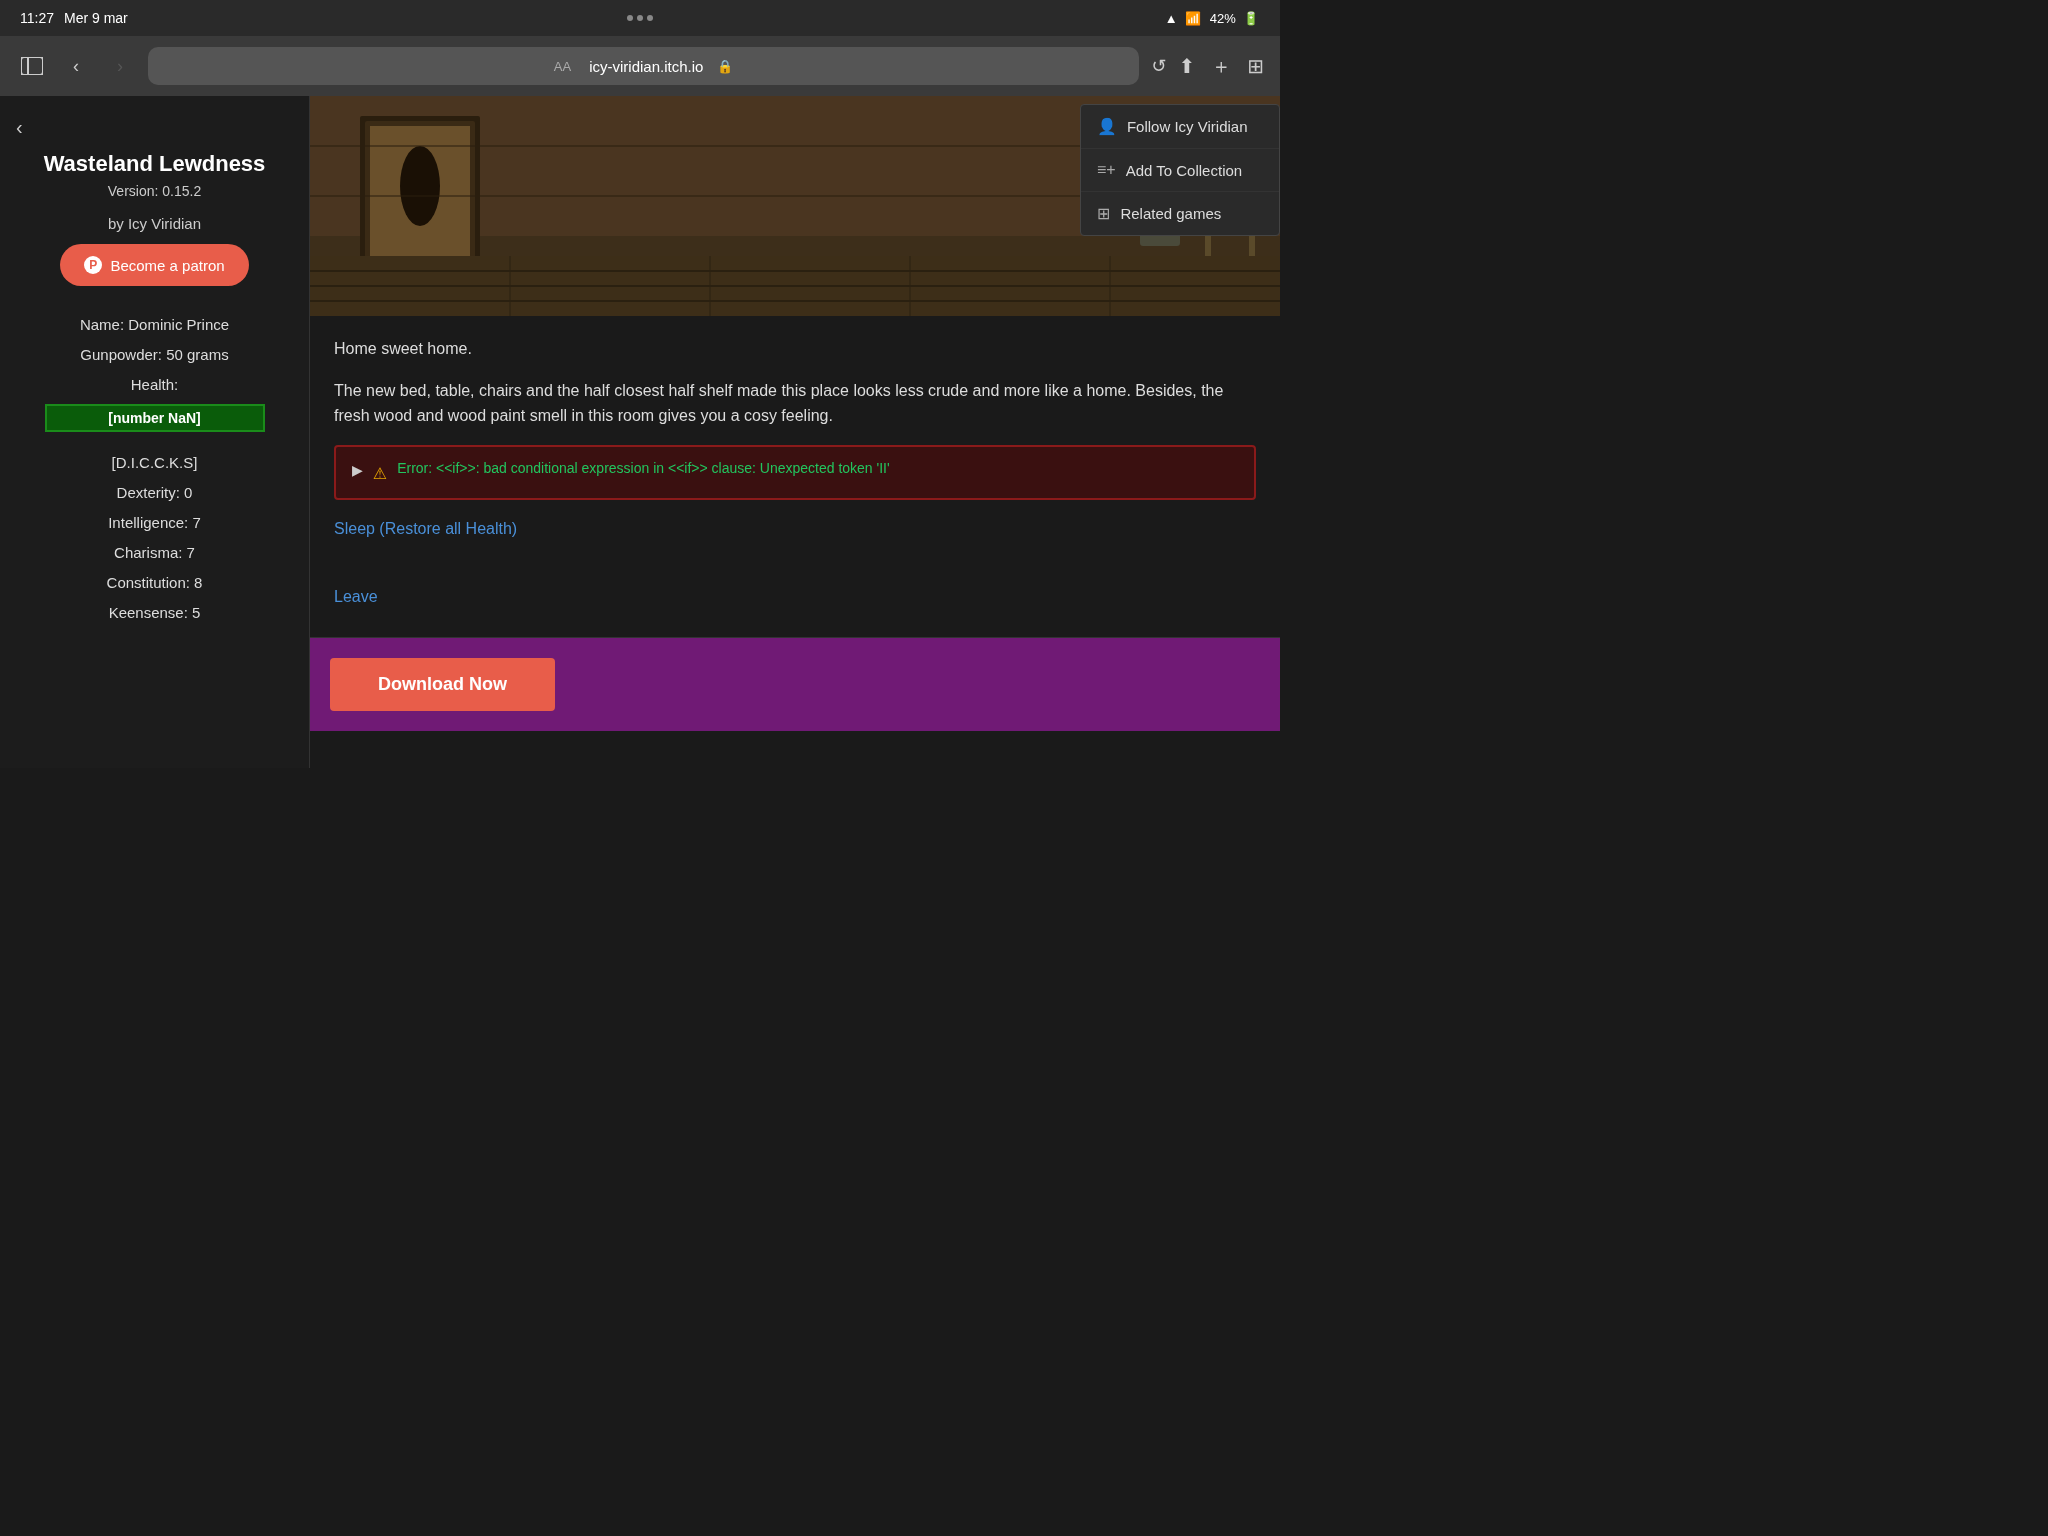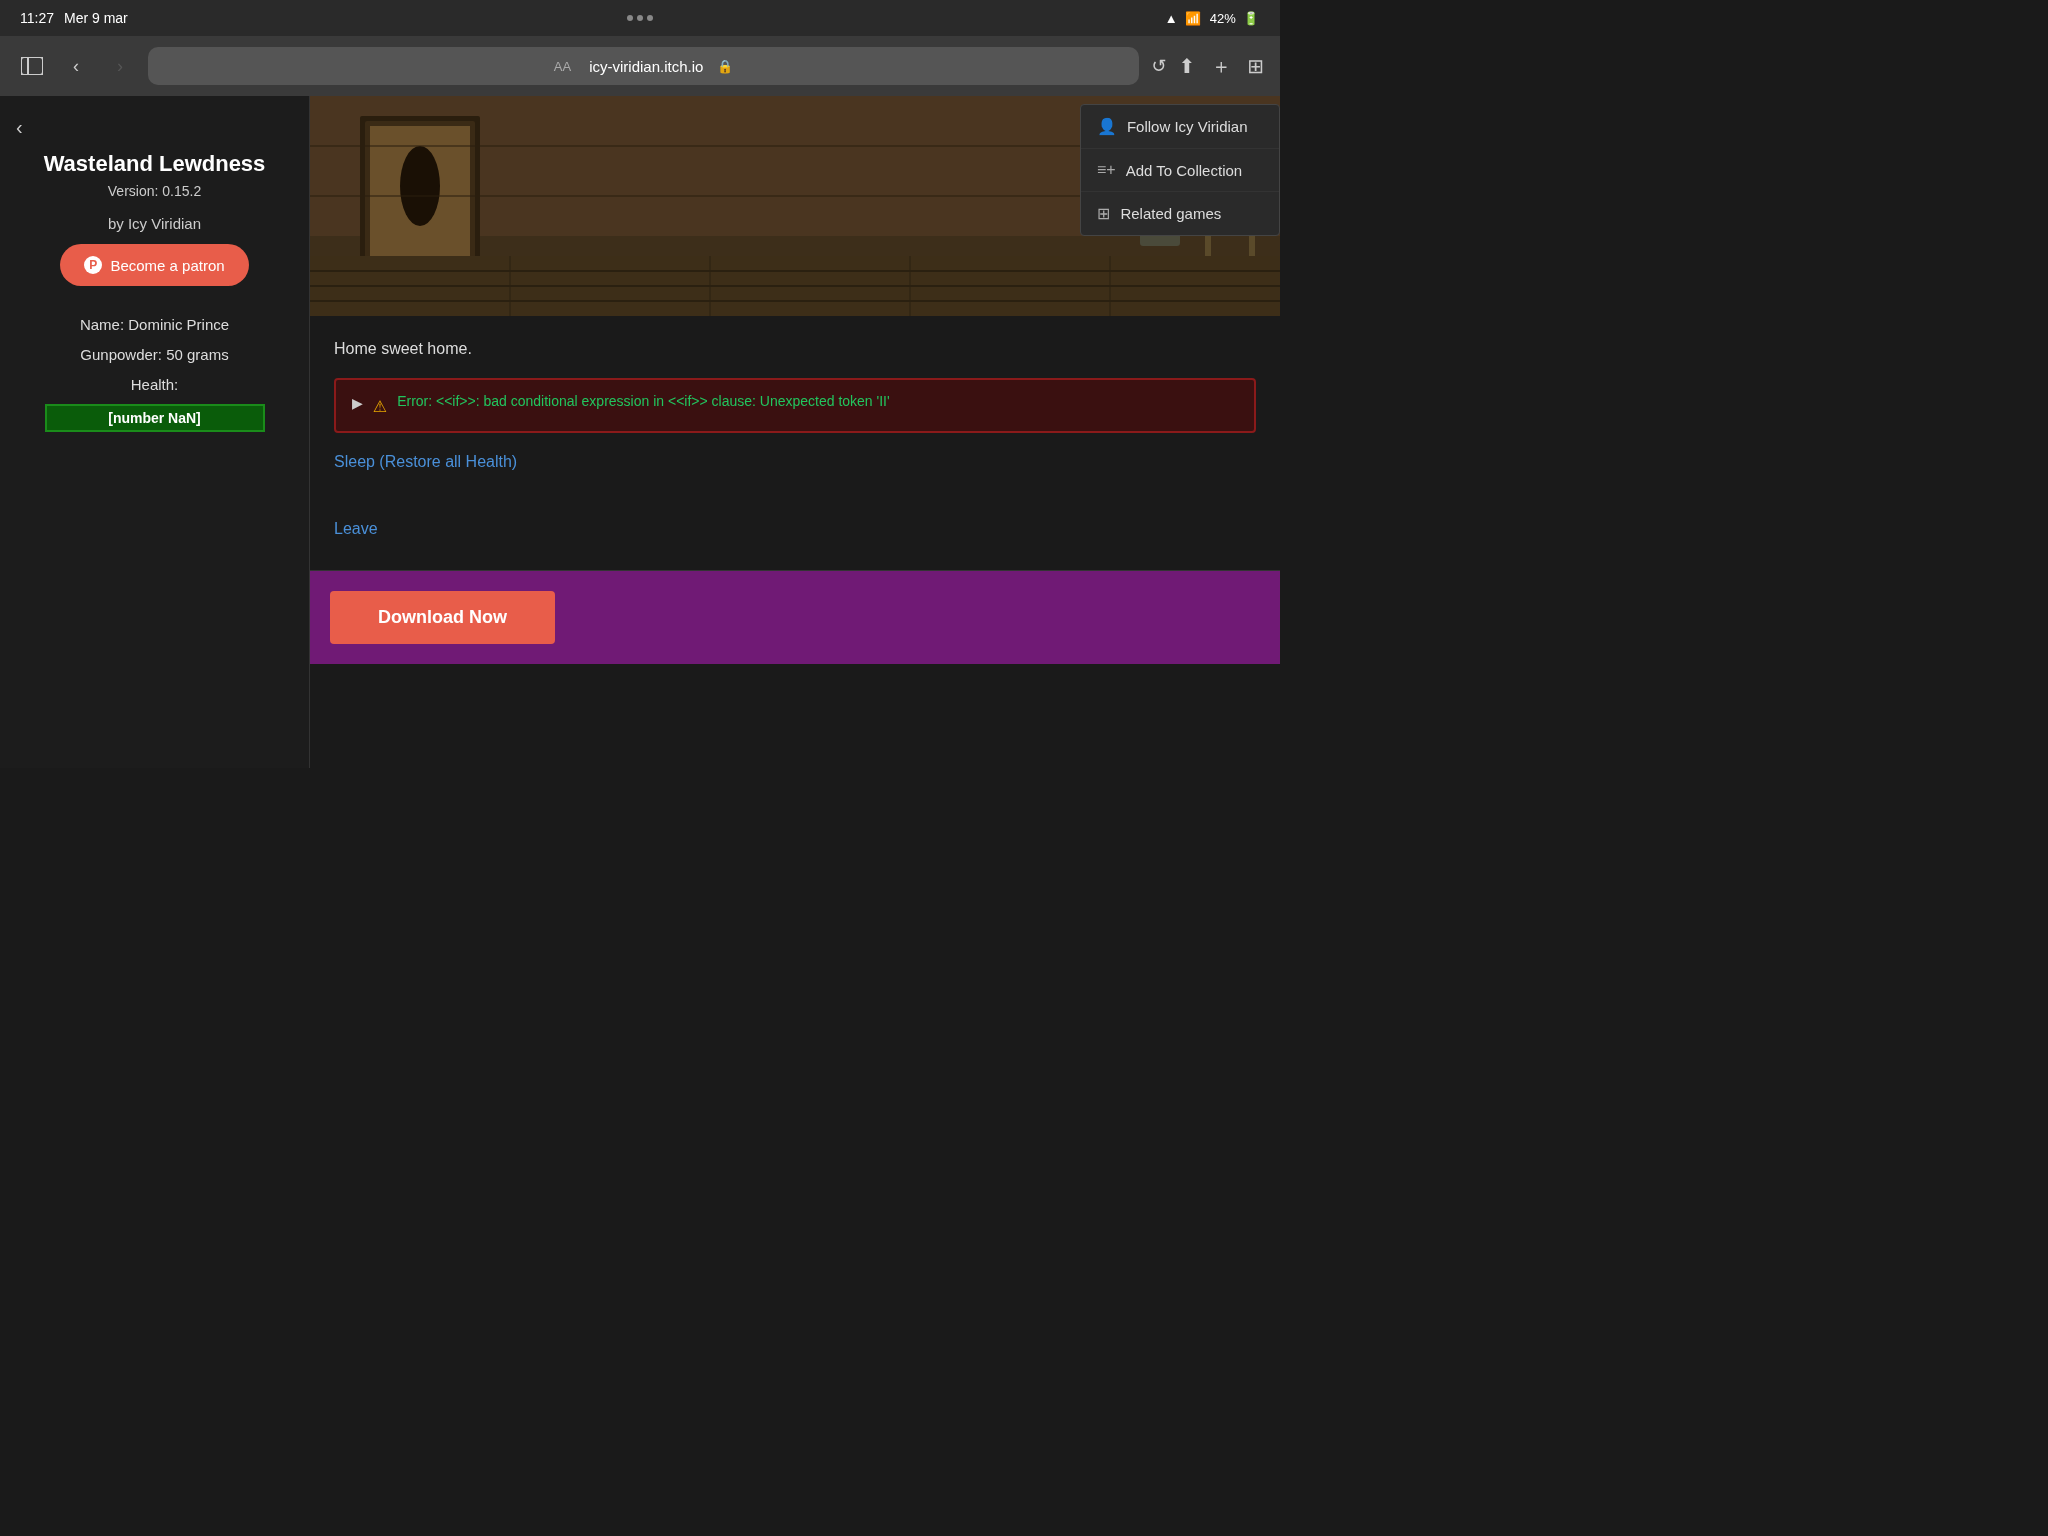--- a/index.html
+++ b/index.html
@@ -353,20 +353,28 @@
       <div class="stat-line">Name: Dominic Prince</div>
       <div class="stat-line">Gunpowder: 50 grams</div>
       <div class="stat-line">Health:</div>
       <div class="health-bar-container">
         <div class="health-bar-outer">
           <span class="health-bar-inner">[number NaN]</span>
         </div>
       </div>
     </div>
 
+    <div class="skills-section">
+      <div>[D.I.C.C.K.S]</div>
+      <div>Dexterity: 0</div>
+      <div>Intelligence: 7</div>
+      <div>Charisma: 7</div>
+      <div>Constitution: 8</div>
+      <div>Keensense: 5</div>
+    </div>
   </div>
 
   <div class="main-content">
 
     <div class="game-image">
       <svg class="room-svg" viewBox="0 0 970 220" xmlns="http://www.w3.org/2000/svg">
 
         <rect x="0" y="0" width="970" height="220" fill="#3d2e1a"></rect>
 
         <rect x="0" y="0" width="970" height="140" fill="#4a3520"></rect>
@@ -411,20 +419,21 @@
         </div>
         <div class="dropdown-item">
           <span class="dropdown-icon">⊞</span>
           <span>Related games</span>
         </div>
       </div>
     </div>
 
     <div class="game-description">
       <p>Home sweet home.</p>
+      <p>The new bed, table, chairs and the half closest half shelf made this place looks less crude and more like a home. Besides, the fresh wood and wood paint smell in this room gives you a cosy feeling.</p>
 
       
       <div class="error-box">
         <span class="error-arrow">▶</span>
         <span class="error-triangle">⚠</span>
         <span class="error-text">Error: &lt;&lt;if&gt;&gt;: bad conditional expression in &lt;&lt;if&gt;&gt; clause: Unexpected token 'II'</span>
       </div>
 
       <a class="game-link">Sleep (Restore all Health)</a>
       <br>

